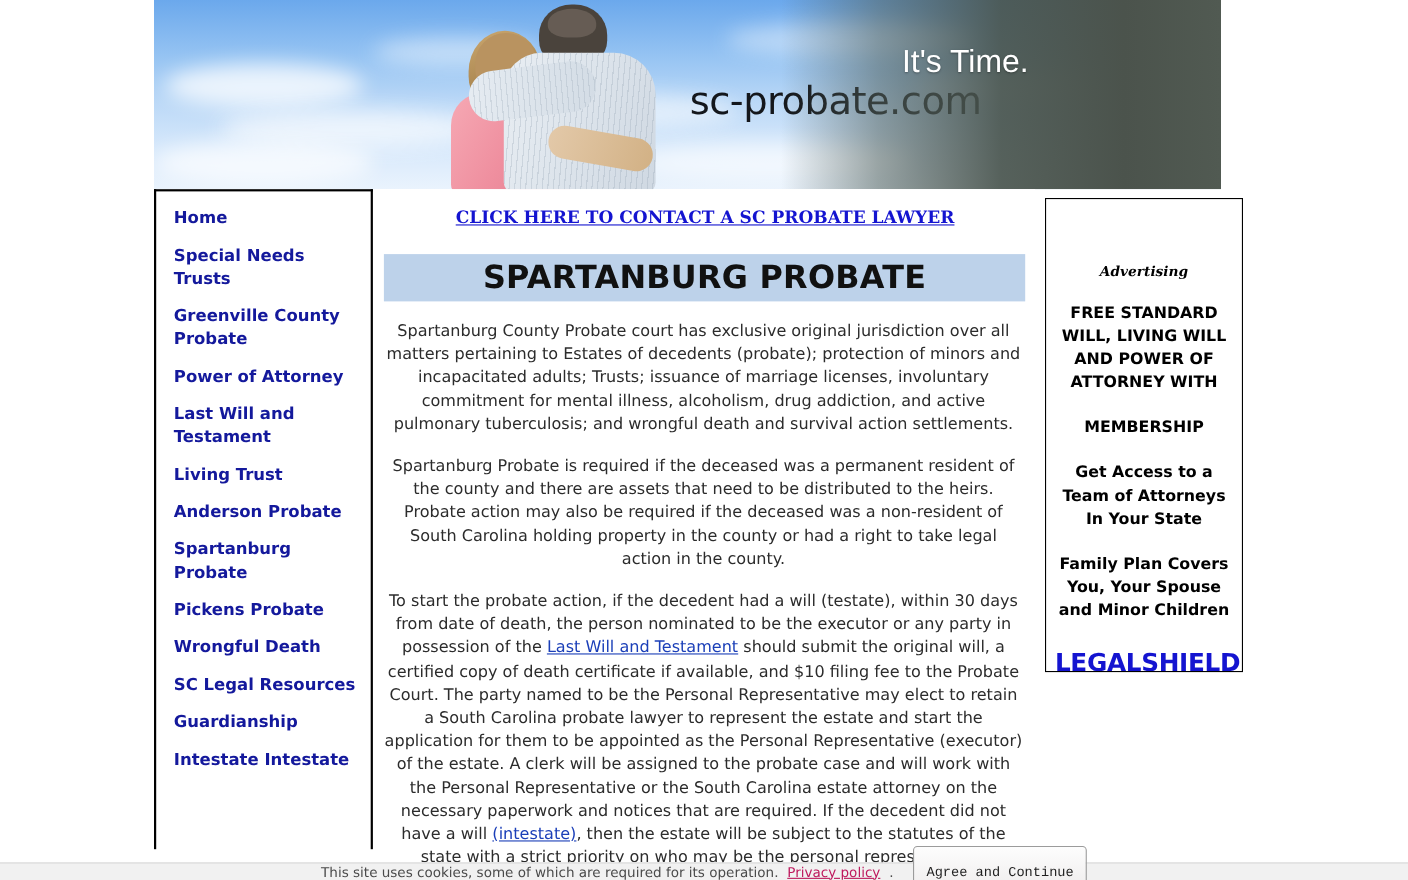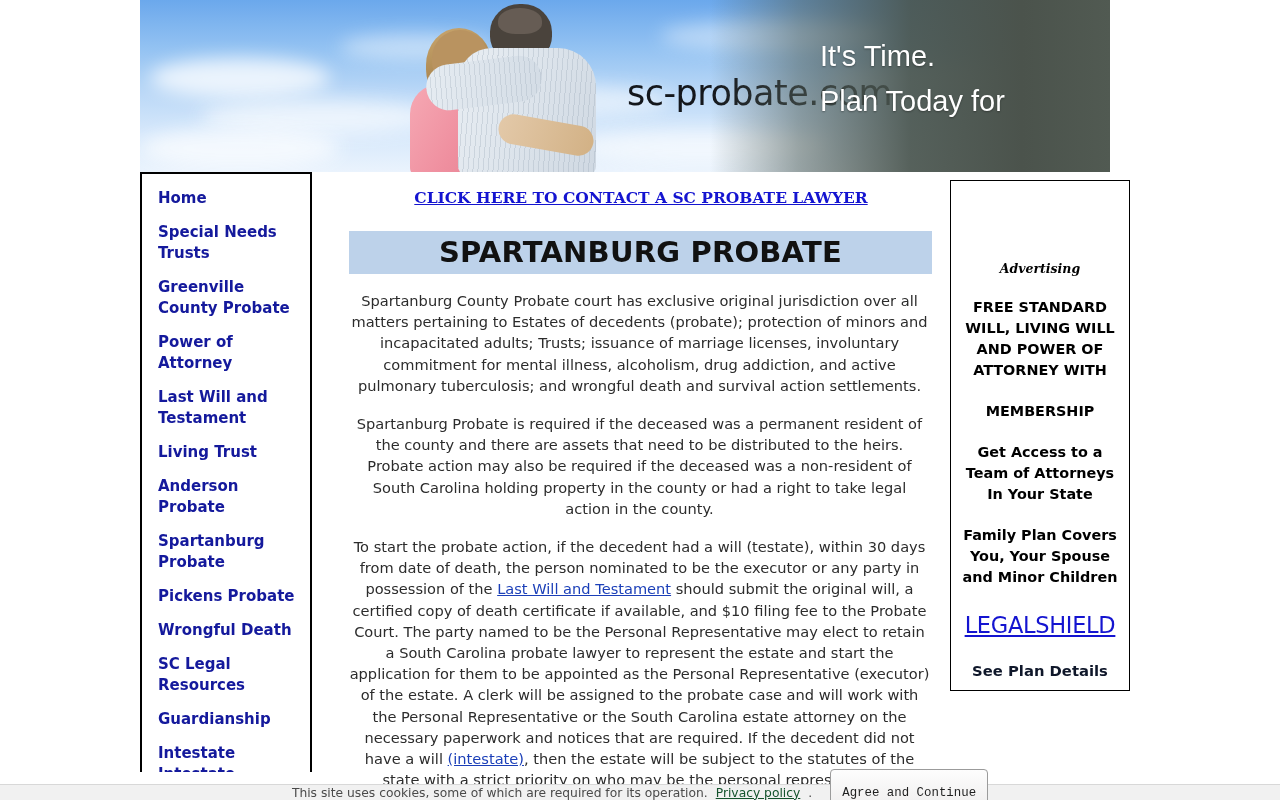--- a/index.html
+++ b/index.html
@@ -122,21 +122,21 @@
     line-height: 45px;
     font-weight: 400;
     text-shadow: 0 1px 2px rgba(0,0,0,.35);
     white-space: nowrap;
   }
 
   
   .sidebar {
     position: absolute;
     left: 140px; top: 172px;
-    width: 172px; height: 600px;
+    width: 199px; height: 600px;
     background: #ffffff;
     border-left: 2px solid #000;
     border-right: 2px solid #000;
     border-top: 2px solid #000;
     padding: 14px 0 0 0;
     overflow: hidden;
   }
   .nav-item {
     display: block;
     padding: 0 10px 0 16px;
@@ -195,25 +195,25 @@
   .inline-link {
     color: #1b3fb8;
     text-decoration: underline;
     cursor: pointer;
   }
 
   
   .ad-box {
     position: absolute;
     left: 950px; top: 180px;
-    width: 180px; height: 511px;
+    width: 180px; height: 431px;
     border: 1px solid #000;
     background: #ffffff;
     text-align: center;
-    padding: 24px 8px;
+    padding: 2px 8px;
     overflow: hidden;
   }
   .ad-label {
     font-family: "DejaVu Serif", "Liberation Serif", serif;
     font-size: 12.5px;
     font-weight: bold;
     font-style: italic;
     color: #000;
   }
   .ad-label-top { margin-top: 56px; }
@@ -231,21 +231,21 @@
     font-weight: bold;
     color: #000;
     line-height: 21px;
     margin-top: 20px;
   }
   .ad-brand {
     display: inline-block;
     margin-top: 24px;
     font-family: "DejaVu Sans", "Liberation Sans", sans-serif;
     font-size: 22.5px;
-    font-weight: normal;
+    font-weight: bold;
     color: #1414d0;
     text-decoration: underline;
     cursor: pointer;
     letter-spacing: -0.3px;
   }
   .ad-cta {
     font-family: "DejaVu Sans", "Liberation Sans", sans-serif;
     font-size: 14.8px;
     font-weight: bold;
     color: #0f172a;
@@ -265,21 +265,21 @@
     gap: 8px;
   }
   .cookie-text {
     font-family: "DejaVu Sans", "Liberation Sans", sans-serif;
     font-size: 12.3px;
     color: #4a4a4a;
   }
   .cookie-policy-link {
     font-family: "DejaVu Sans", "Liberation Sans", sans-serif;
     font-size: 12.3px;
-    color: #14532d;
+    color: #be185d;
     text-decoration: underline;
     cursor: pointer;
   }
   .cookie-button {
     margin-left: 10px;
     font-family: Liberation Mono, monospace;
     font-size: 12.4px;
     color: #1f1f1f;
     background: linear-gradient(to bottom, #fdfdfd, #eceaea);
     border: 1px solid #9b9b9b;
@@ -314,21 +314,20 @@
       <div class="arm-over"></div>
       <div class="arm-over-lines"></div>
       <div class="arm-low"></div>
     </div>
 
     <div class="banner-site-name">sc-probate.com</div>
 
     <div class="banner-right"></div>
     <div class="banner-tagline">
       <div>It's Time.</div>
-      <div>Plan Today for</div>
     </div>
   </div>
 
   <nav class="sidebar">
     <a class="nav-item">Home</a>
     <a class="nav-item">Special Needs Trusts</a>
     <a class="nav-item">Greenville County Probate</a>
     <a class="nav-item">Power of Attorney</a>
     <a class="nav-item">Last Will and Testament</a>
     <a class="nav-item">Living Trust</a>

